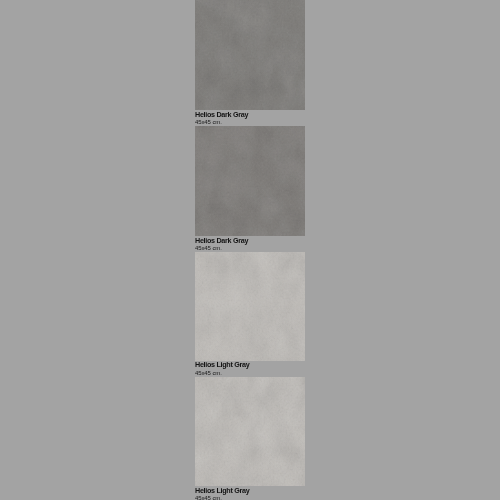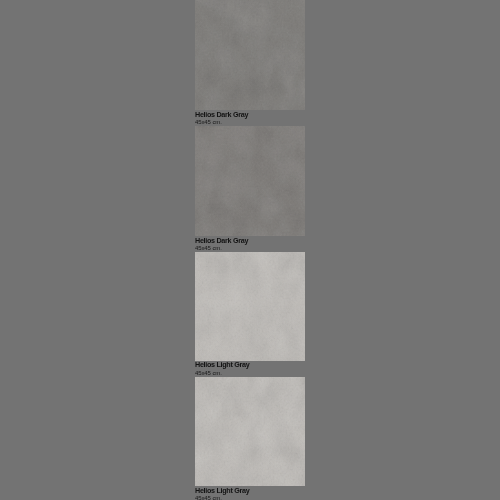--- a/index.html
+++ b/index.html
@@ -2,21 +2,21 @@
 <html><head>
 <meta charset="utf-8">
 <style>
   html, body { margin:0; padding:0; }
   body {
     width:500px; height:500px;
     background:#ffffff;
     font-family:"Liberation Sans", sans-serif;
     overflow:hidden;
   }
-  .page        { position:relative; width:500px; height:500px; background:#737373; }
+  .page        { position:relative; width:500px; height:500px; background:#a3a3a3; }
   .product-list{ position:absolute; left:0; top:0; width:500px; height:500px; }
   .product     { position:absolute; }
   .swatch      { position:relative; display:block; overflow:hidden; }
   .swatch svg  { display:block; }
   .ptitle {
     position:absolute; left:0; transform:translateZ(0);
     font-size:7.2px; font-weight:bold; color:#141414;
     line-height:7.2px; letter-spacing:-0.3px; white-space:nowrap;
   }
   .psize {

